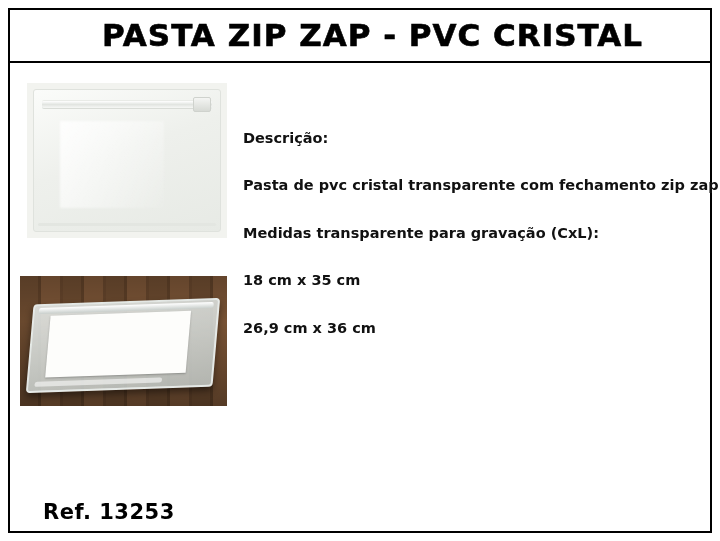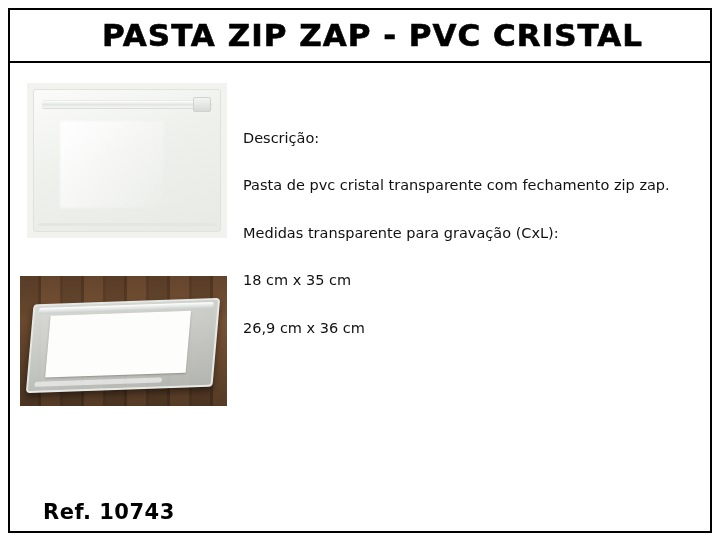--- a/index.html
+++ b/index.html
@@ -181,21 +181,21 @@
   
   .text-col {
     position: absolute;
     left: 243px;
     top: 130px;
     width: 470px;
   }
   .text-line {
     font-family: "DejaVu Sans", sans-serif;
     font-size: 14.5px;
-    font-weight: normal;
+    font-weight: bold;
     line-height: 1.2;
     margin: 0 0 30px 0;
     white-space: nowrap;
     color: #111111;
   }
   .text-line:last-child { margin-bottom: 0; }
 
   
   .ref {
     position: absolute;
@@ -238,15 +238,15 @@
   </div>
 
   <div class="text-col">
     <p class="text-line">Descrição:</p>
     <p class="text-line">Pasta de pvc cristal transparente com fechamento zip zap.</p>
     <p class="text-line">Medidas transparente para gravação (CxL):</p>
     <p class="text-line">18 cm x 35 cm</p>
     <p class="text-line">26,9 cm x 36 cm</p>
   </div>
 
-  <div class="ref">Ref. 10743</div>
+  <div class="ref">Ref. 13253</div>
 
 </div>
 
 </body></html>

